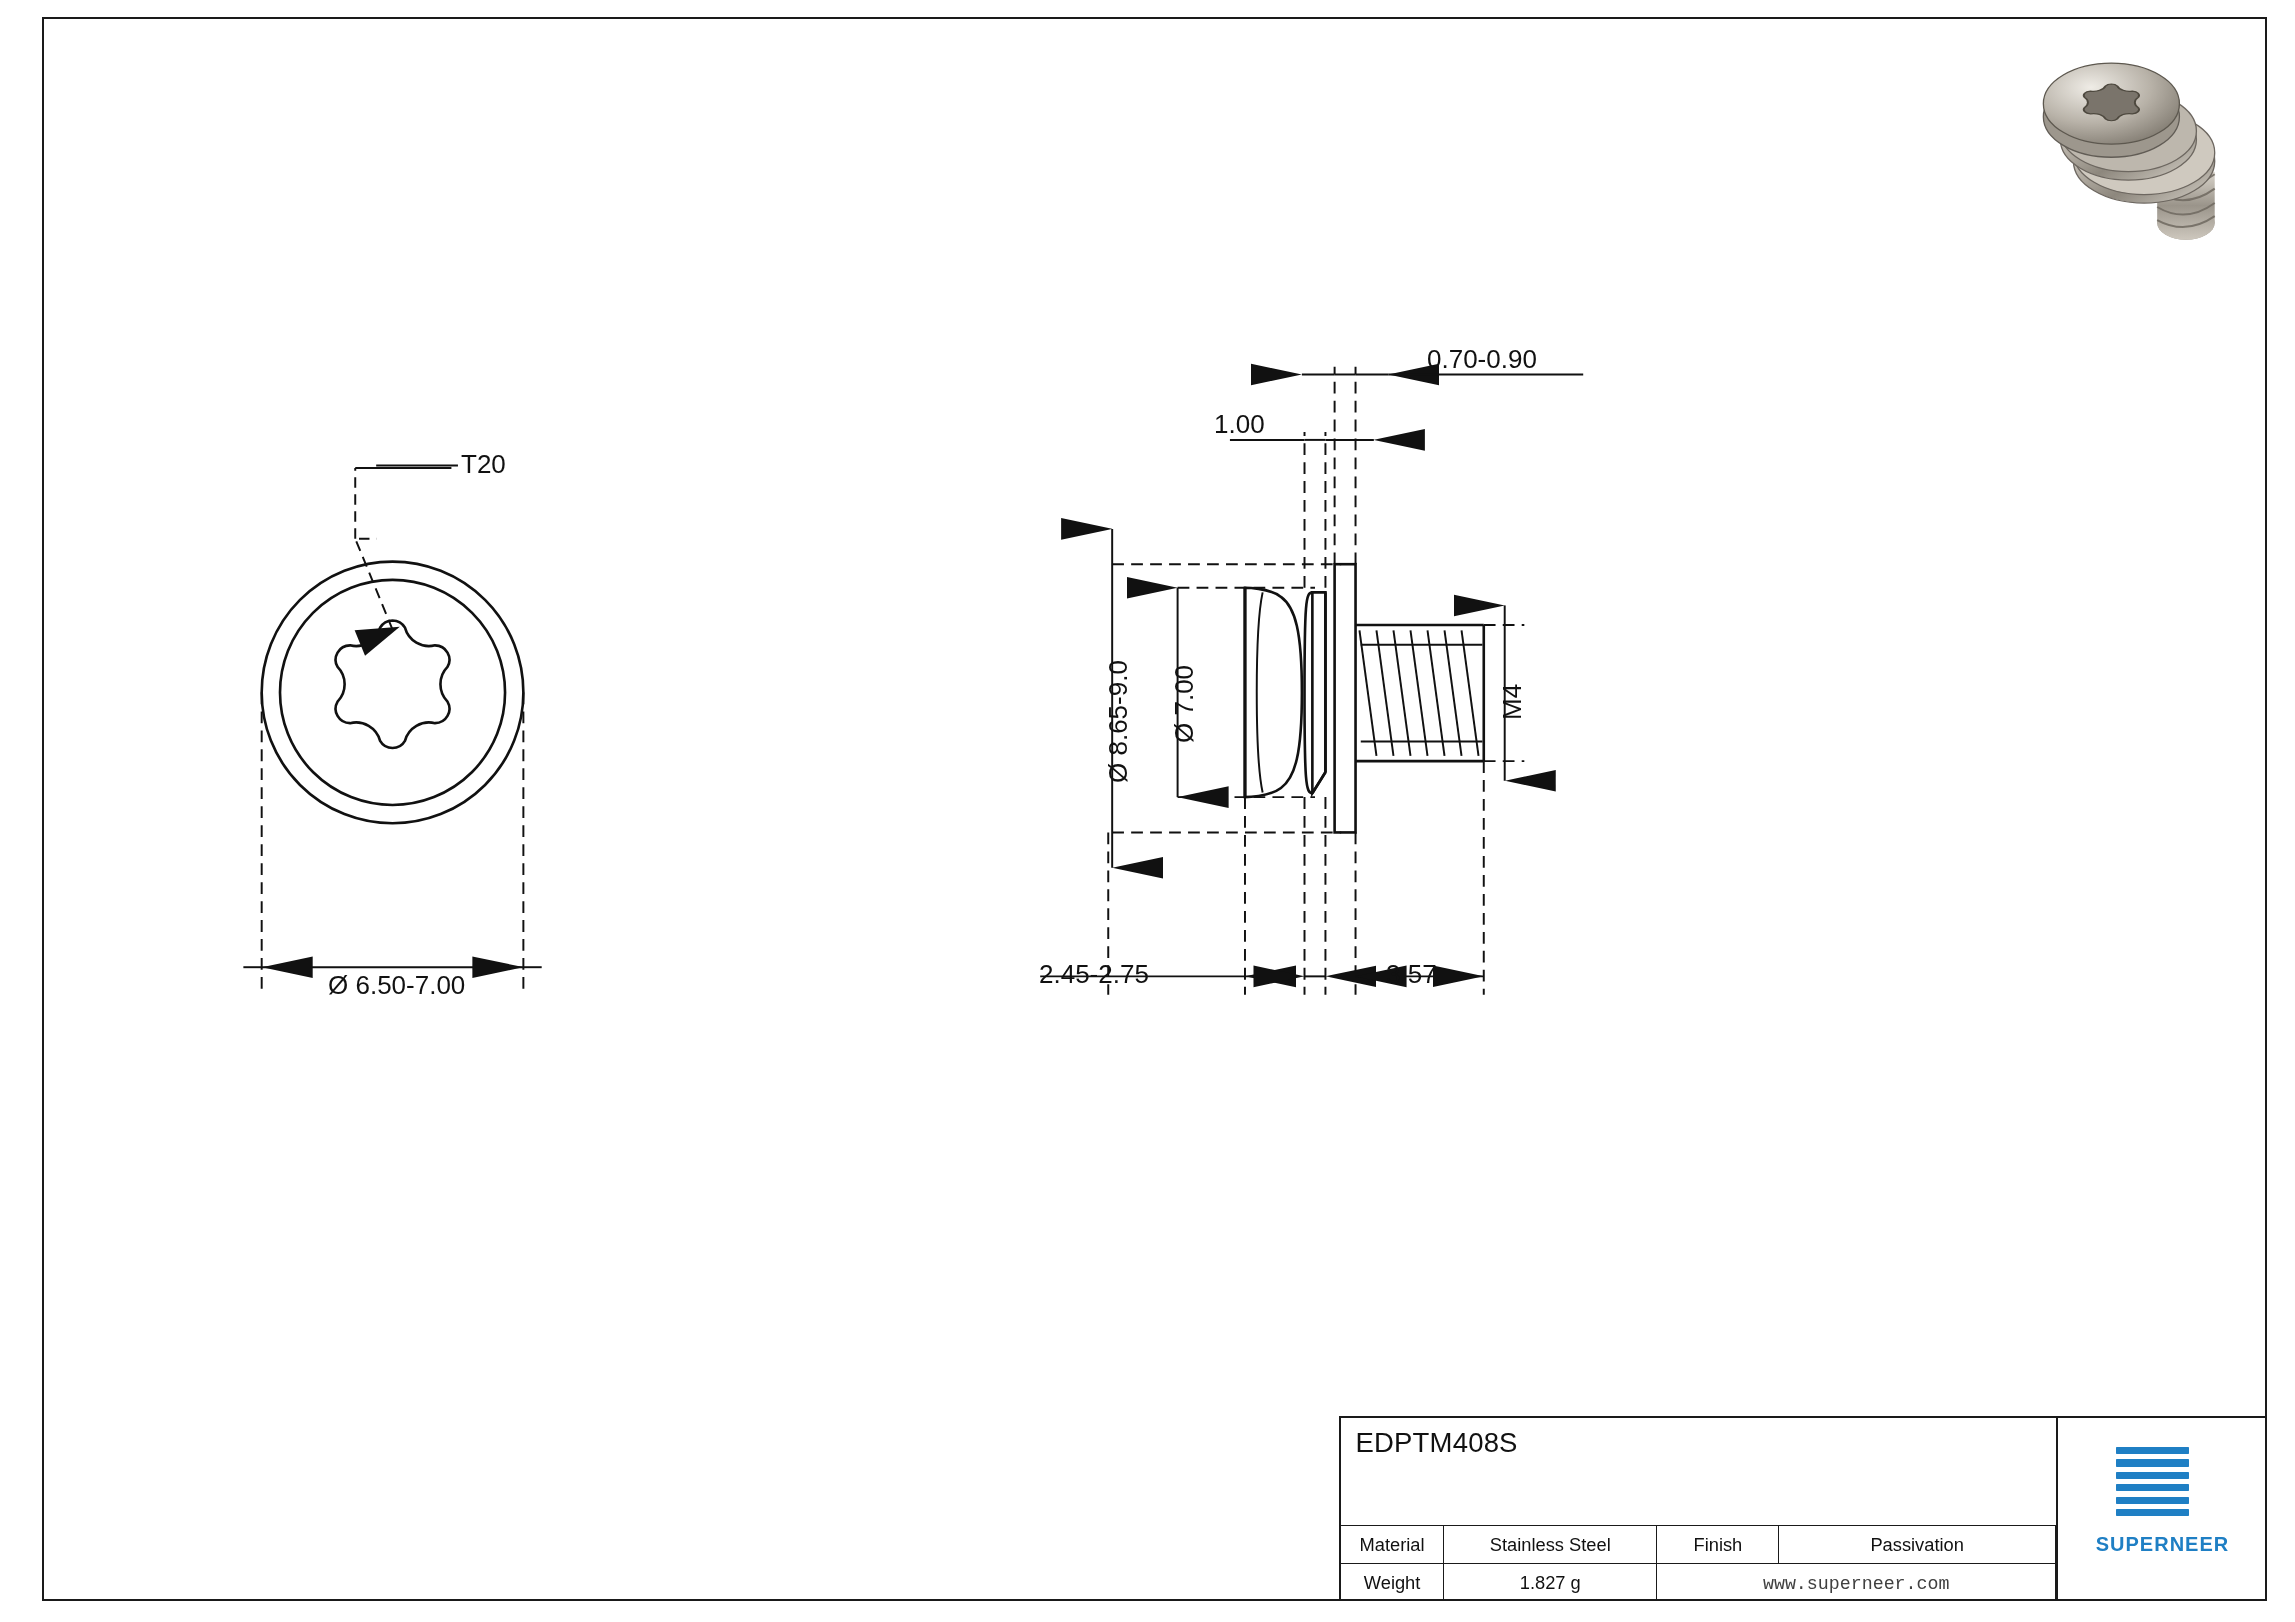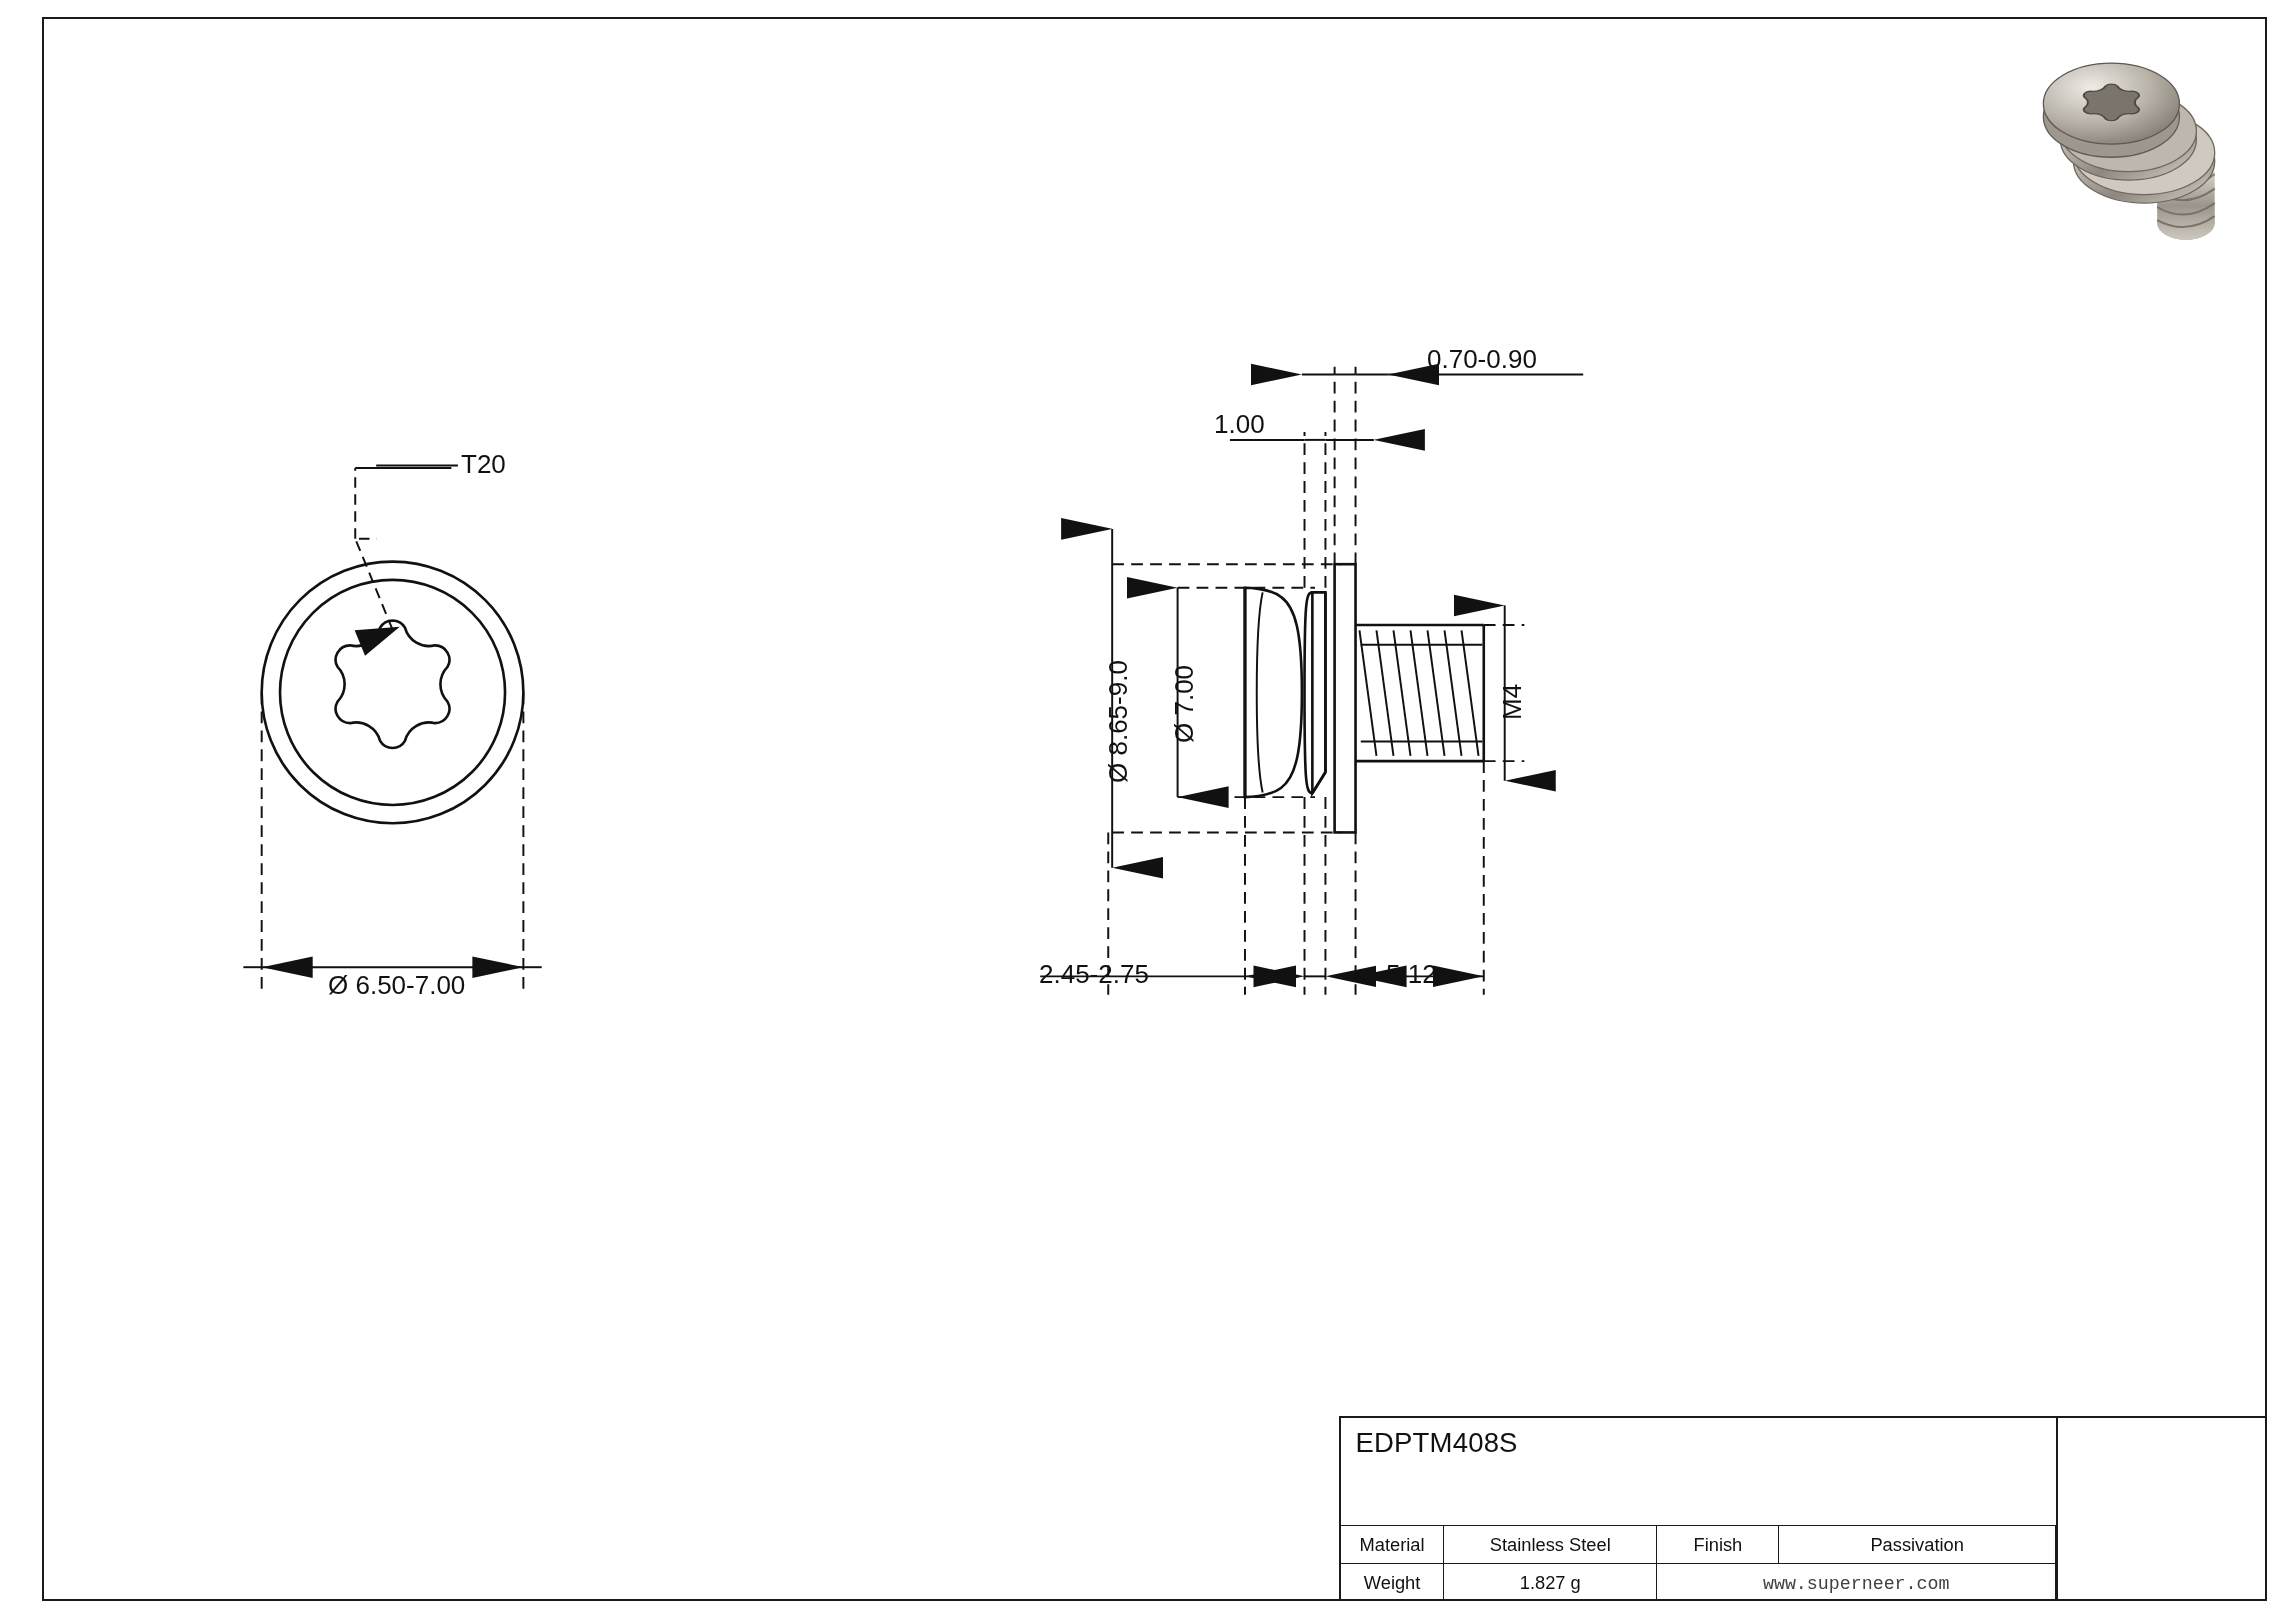--- a/index.html
+++ b/index.html
@@ -328,21 +328,21 @@
   <div class="dimtext vert" style="left:1169px; top:743px; font-size:26px;">Ø 7.00</div>
 
   <div class="dimtext vert" style="left:1497px; top:720px; font-size:26px;">M4</div>
 
   <div class="dimtext" style="left:1427px; top:344px; font-size:26px;">0.70-0.90</div>
 
   <div class="dimtext" style="left:1214px; top:409px; font-size:26px;">1.00</div>
 
   <div class="dimtext" style="left:1039px; top:959px; font-size:26px;">2.45-2.75</div>
 
-  <div class="dimtext" style="left:1386px; top:959px; font-size:26px;">5.12</div>
+  <div class="dimtext" style="left:1386px; top:959px; font-size:26px;">3.57</div>
 
   <svg class="render" viewBox="0 0 400 370">
     <g>
 
       <g>
         <ellipse cx="310" cy="290" rx="44" ry="26" fill="#a39d93"></ellipse>
         <path d="M266,212 L266,290 A44,26 0 0 0 354,290 L354,212 Z" fill="url(#metal2)"></path>
         <g stroke="#6f6960" stroke-width="3" fill="none" opacity="0.85">
           <path d="M266,222 Q310,248 354,216"></path>
           <path d="M266,244 Q310,270 354,238"></path>
@@ -386,16 +386,27 @@
           <td class="cell-label">Weight</td>
           <td class="cell-material">1.827 g</td>
           <td colspan="2">
             <a class="link" href="#">www.superneer.com</a>
           </td>
         </tr>
       </tbody>
         </table>
     </div>
 
+    <div class="tb-logo">
+      <div class="logo-mark">
+        <i></i>
+          <i></i>
+          <i></i>
+          <i></i>
+          <i></i>
+          <i></i>
+      </div>
+      <div class="logo-text">SUPERNEER</div>
+    </div>
   </div>
 
 </div>
 
 
 </body></html>

